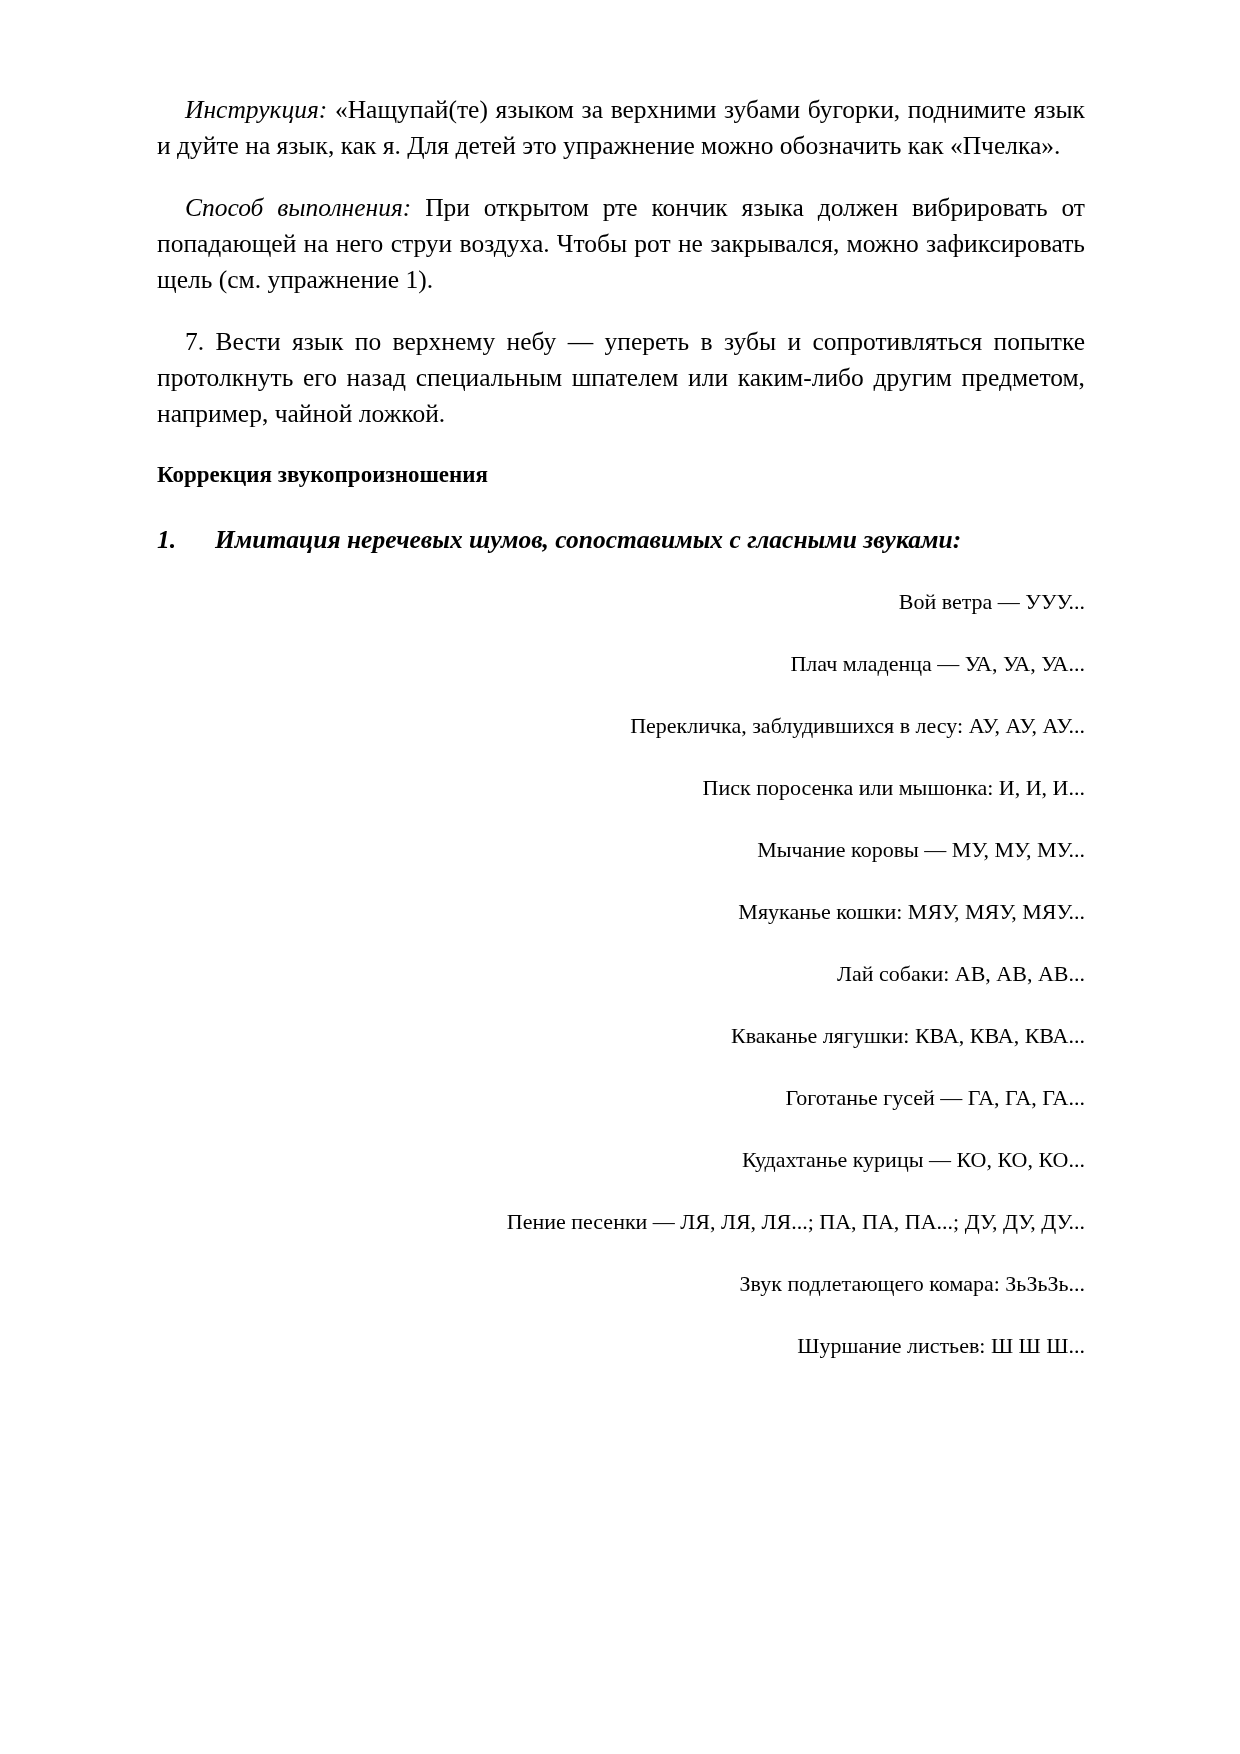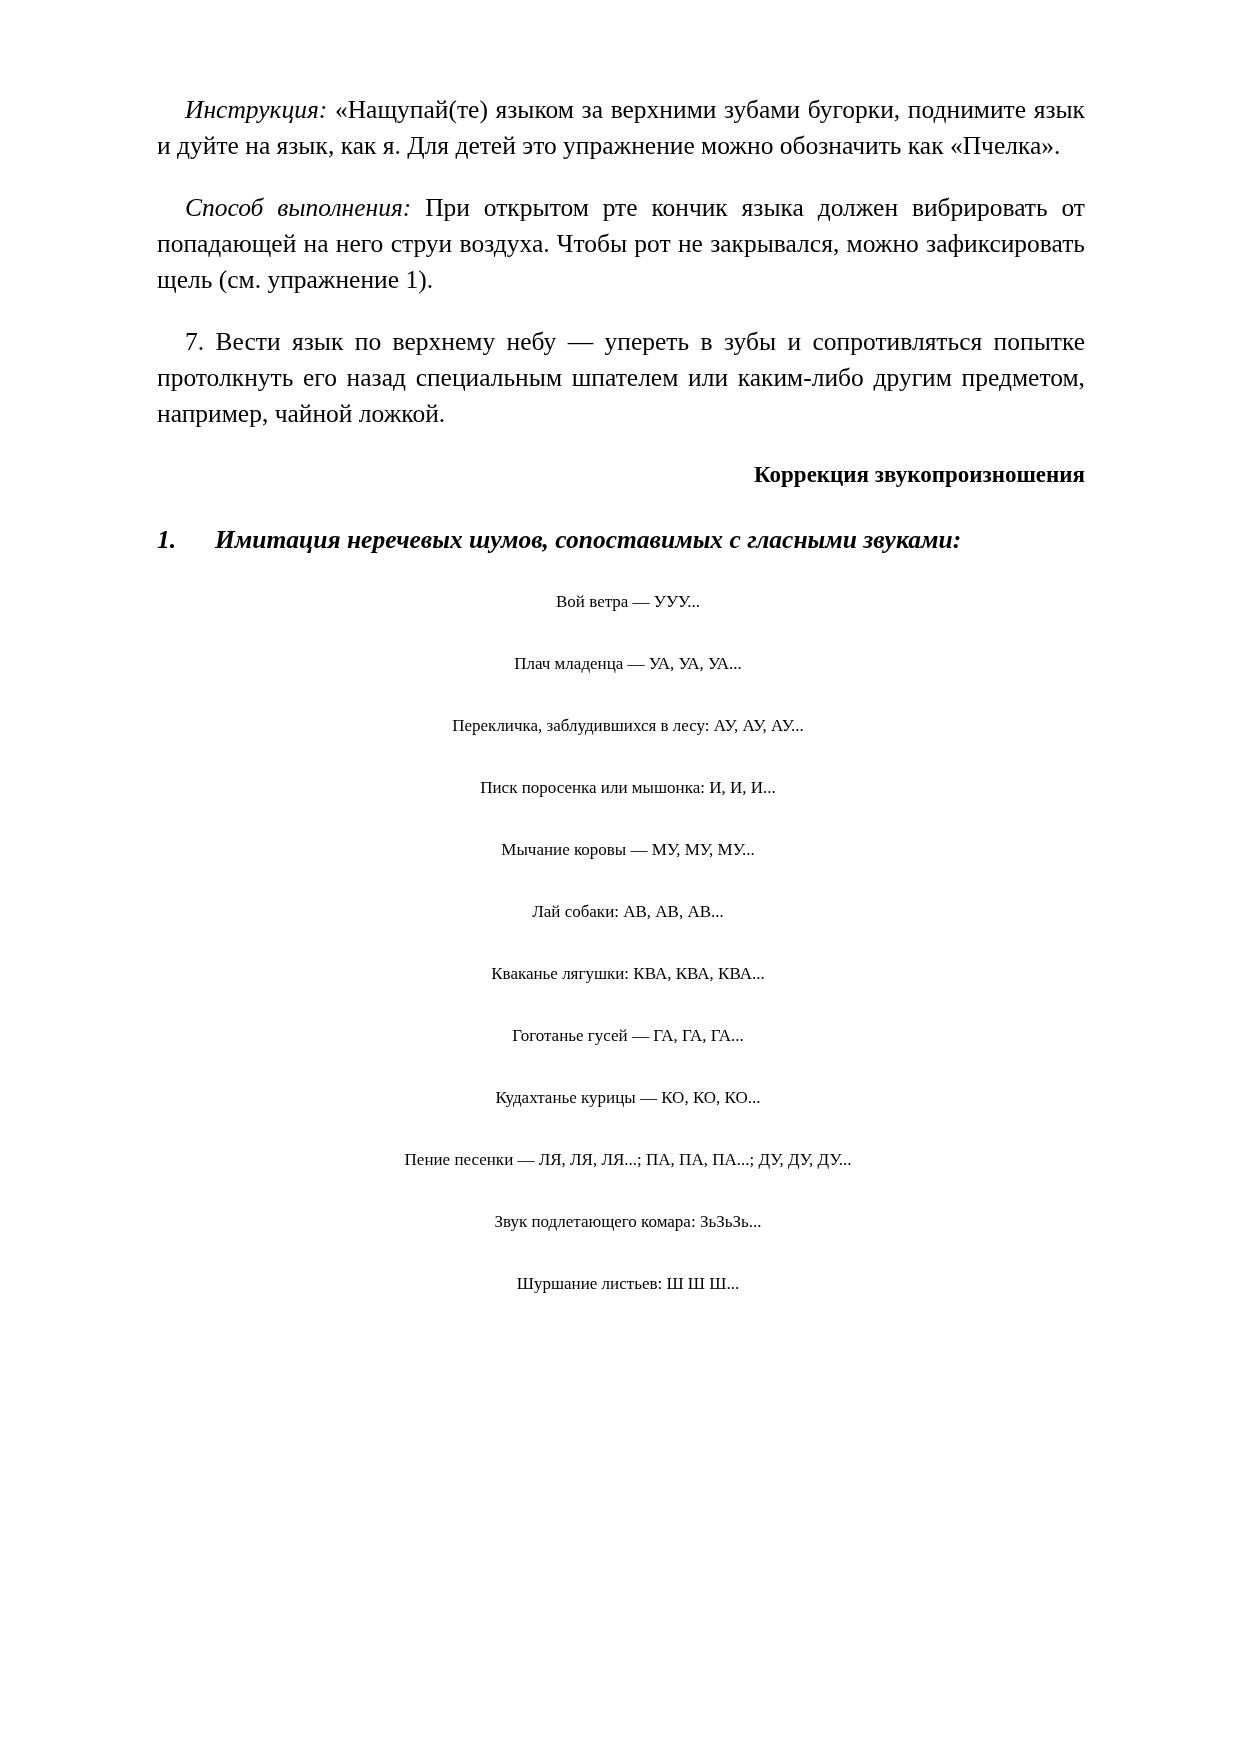--- a/index.html
+++ b/index.html
@@ -47,40 +47,40 @@
   .para .lead {
     font-style: italic;
   }
 
   .heading {
     font-size: 23px;
     font-weight: bold;
     line-height: 34px;
     margin-top: 4px;
     margin-bottom: 30px;
-    text-align: right;
+    text-align: left;
   }
 
   .numitem {
     font-size: 25.5px;
     line-height: 36px;
     font-weight: bold;
     font-style: italic;
     text-align: justify;
     margin-bottom: 26px;
   }
   .numitem .num {
     display: inline-block;
     width: 58px;
   }
 
   .soundline {
-    font-size: 17px;
+    font-size: 22px;
     line-height: 36px;
-    text-align: center;
+    text-align: right;
     text-indent: 14px;
     margin-bottom: 26px;
   }
 </style>
 </head>
 <body>
 
 <div class="page">
   <div class="content">
 
@@ -96,20 +96,21 @@
 
     <p class="numitem"><span class="num">1.</span><span>Имитация неречевых шумов, сопоставимых с гласными звуками:</span></p>
 
     <p class="soundline">Вой ветра — УУУ...</p>
     <p class="soundline">Плач младенца — УА, УА, УА...</p>
     <p class="soundline">Перекличка, заблудившихся в лесу: АУ, АУ, АУ...</p>
     <p class="soundline">Писк поросенка или мышонка: И, И, И...</p>
 
 
     <p class="soundline">Мычание коровы — МУ, МУ, МУ...</p>
+    <p class="soundline">Мяуканье кошки: МЯУ, МЯУ, МЯУ...</p>
     <p class="soundline">Лай собаки: АВ, АВ, АВ...</p>
     <p class="soundline">Кваканье лягушки: КВА, КВА, КВА...</p>
     <p class="soundline">Гоготанье гусей — ГА, ГА, ГА...</p>
     <p class="soundline">Кудахтанье курицы — КО, КО, КО...</p>
     <p class="soundline">Пение песенки — ЛЯ, ЛЯ, ЛЯ...; ПА, ПА, ПА...; ДУ, ДУ, ДУ...</p>
     <p class="soundline">Звук подлетающего комара: ЗьЗьЗь...</p>
     <p class="soundline">Шуршание листьев: Ш Ш Ш...</p>
 
   </div>
 </div>

